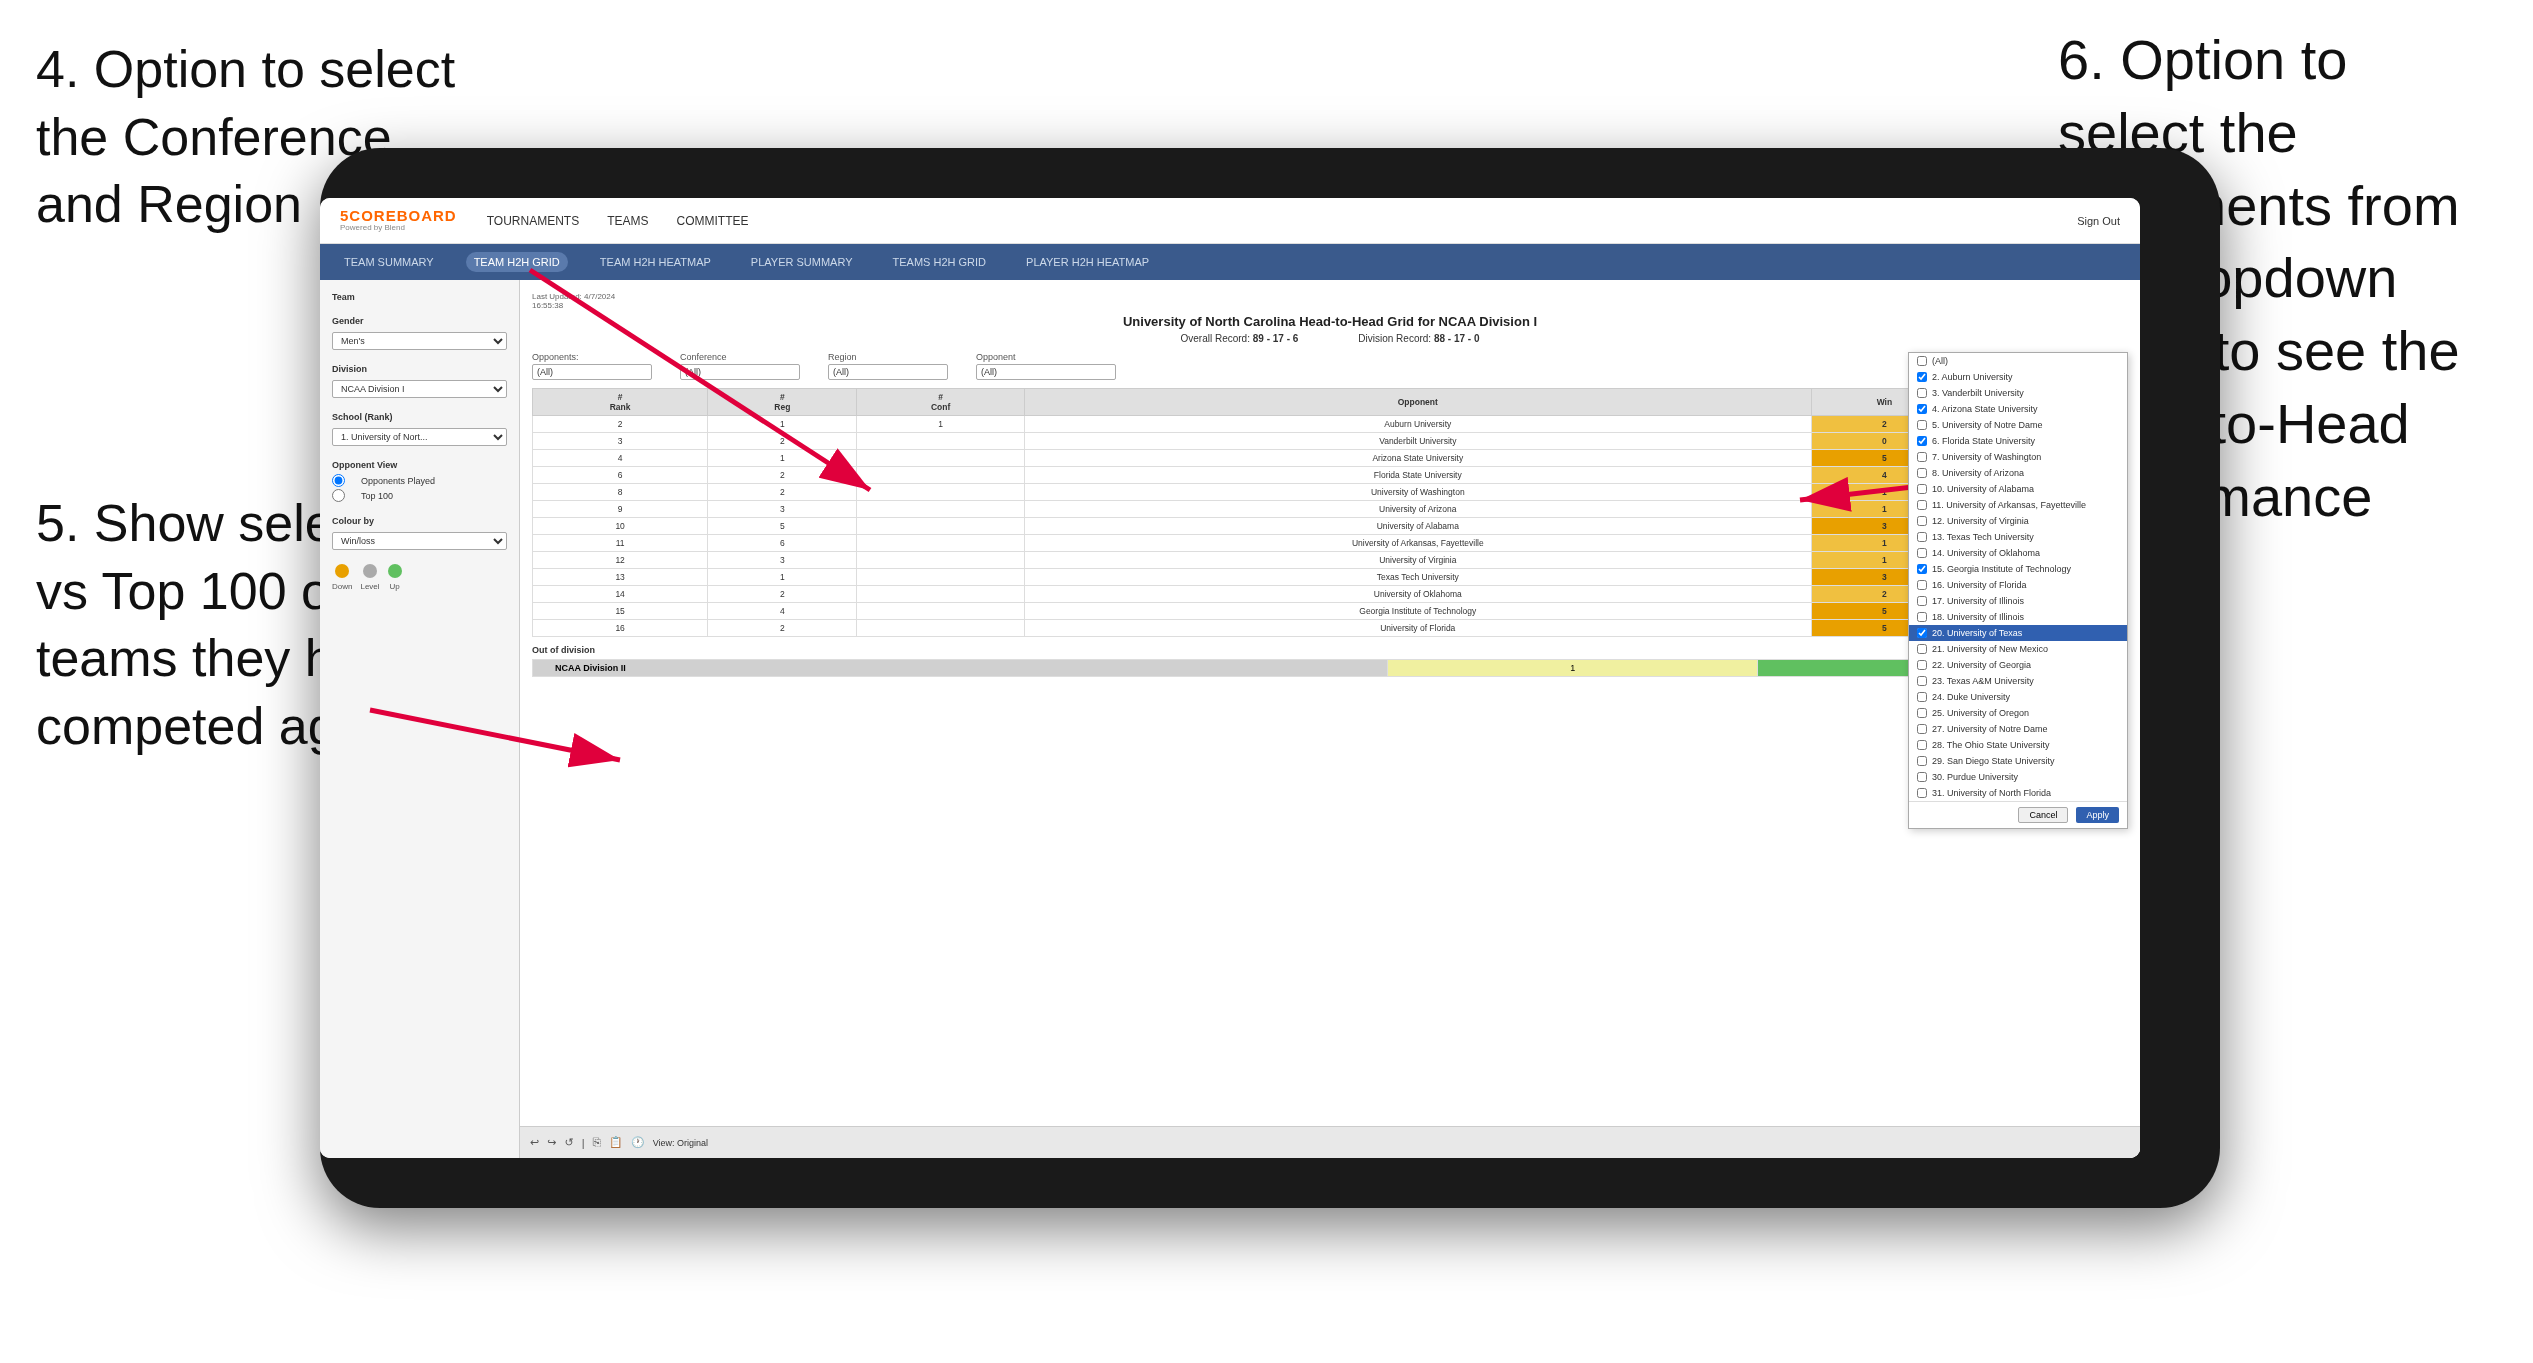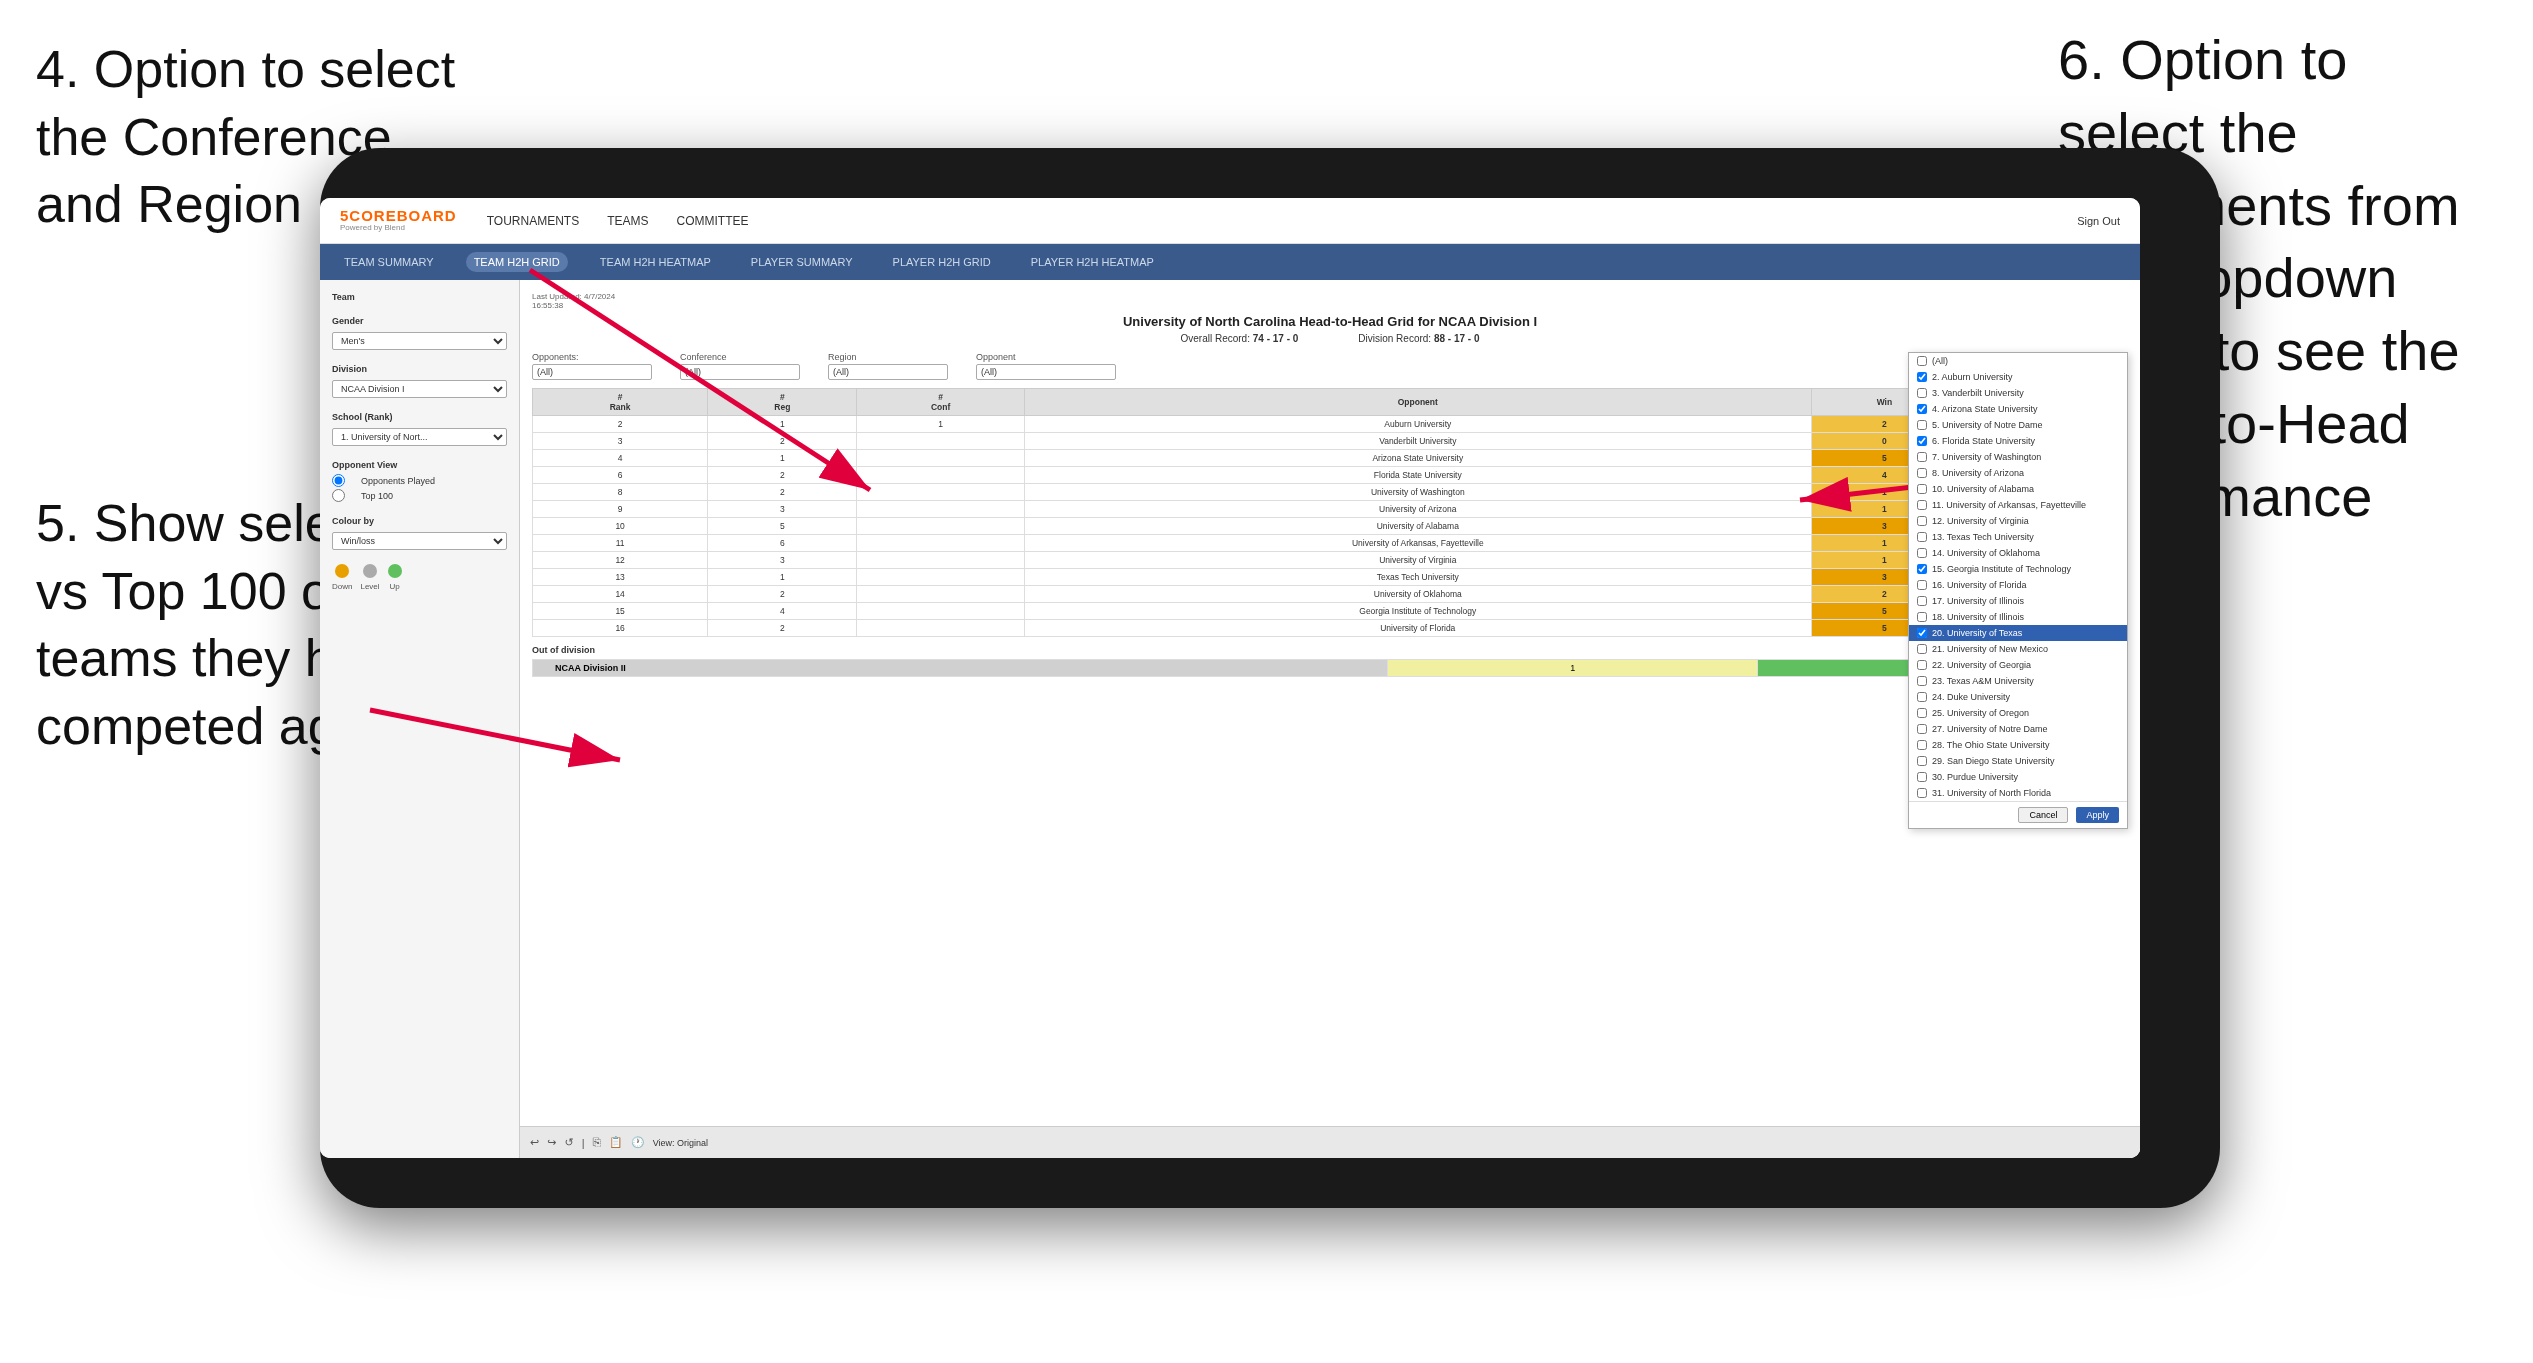--- a/index.html
+++ b/index.html
@@ -415,21 +415,21 @@
         <a>COMMITTEE</a>
       </div>
       <div class="nav-right">Sign Out</div>
     </div>
 
     <div class="sub-nav">
       <a>TEAM SUMMARY</a>
       <a class="active">TEAM H2H GRID</a>
       <a>TEAM H2H HEATMAP</a>
       <a>PLAYER SUMMARY</a>
-      <a>PLAYER H2H GRID</a>
+      <a>TEAMS H2H GRID</a>
       <a>PLAYER H2H HEATMAP</a>
     </div>
 
     <div class="main-content">
 
       <div class="left-panel">
         <div class="panel-section">
           <div class="panel-label">Team</div>
         </div>
         <div class="panel-section">
@@ -485,21 +485,21 @@
         </div>
       </div>
 
       <div class="table-area">
         <div class="last-updated" style="white-space:pre-line;font-size:8px;color:#666;position:static;margin-bottom:4px;">Last Updated: 4/7/2024
 16:55:38</div>
         <div class="table-header-text">University of North Carolina Head-to-Head Grid for NCAA Division I</div>
         <div class="record-row">
           <span>
             <span>Overall Record:</span>
-            <strong>74 - 17 - 0</strong>
+            <strong>89 - 17 - 6</strong>
           </span>
           <span>
             <span>Division Record:</span>
             <strong>88 - 17 - 0</strong>
           </span>
         </div>
 
         <div class="filter-row">
           <div class="filter-group">
             <label>Opponents:</label>

